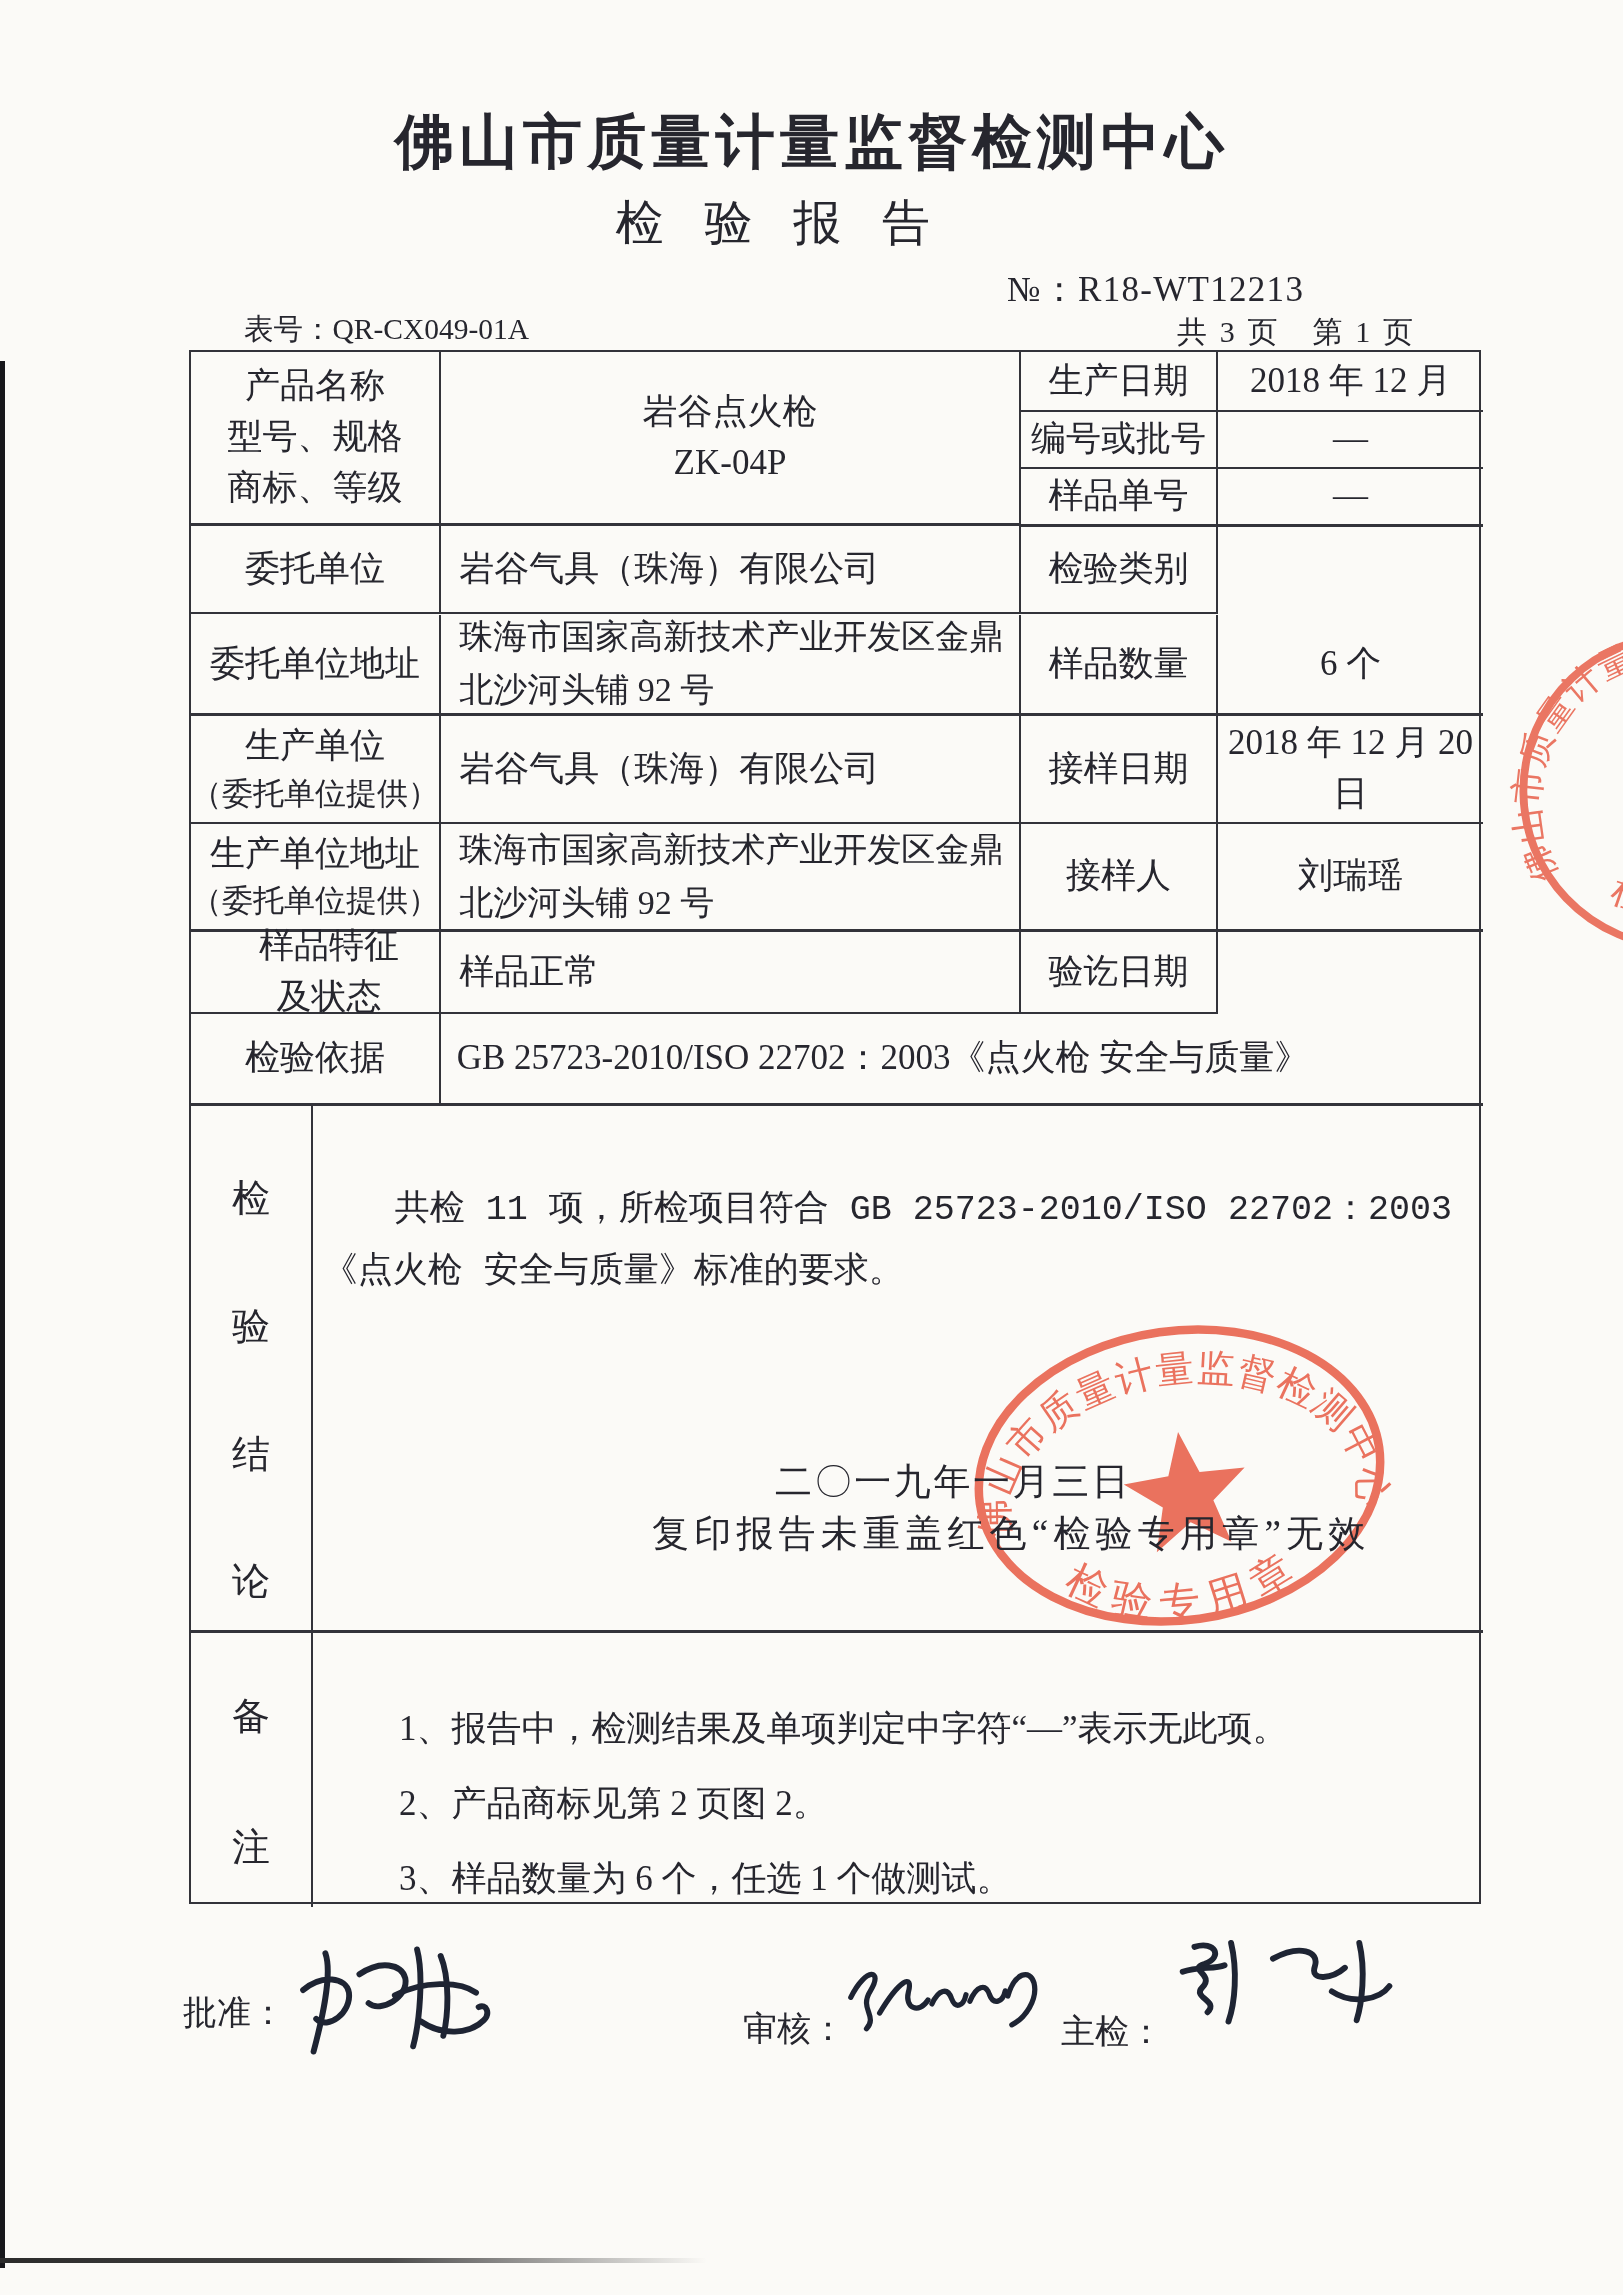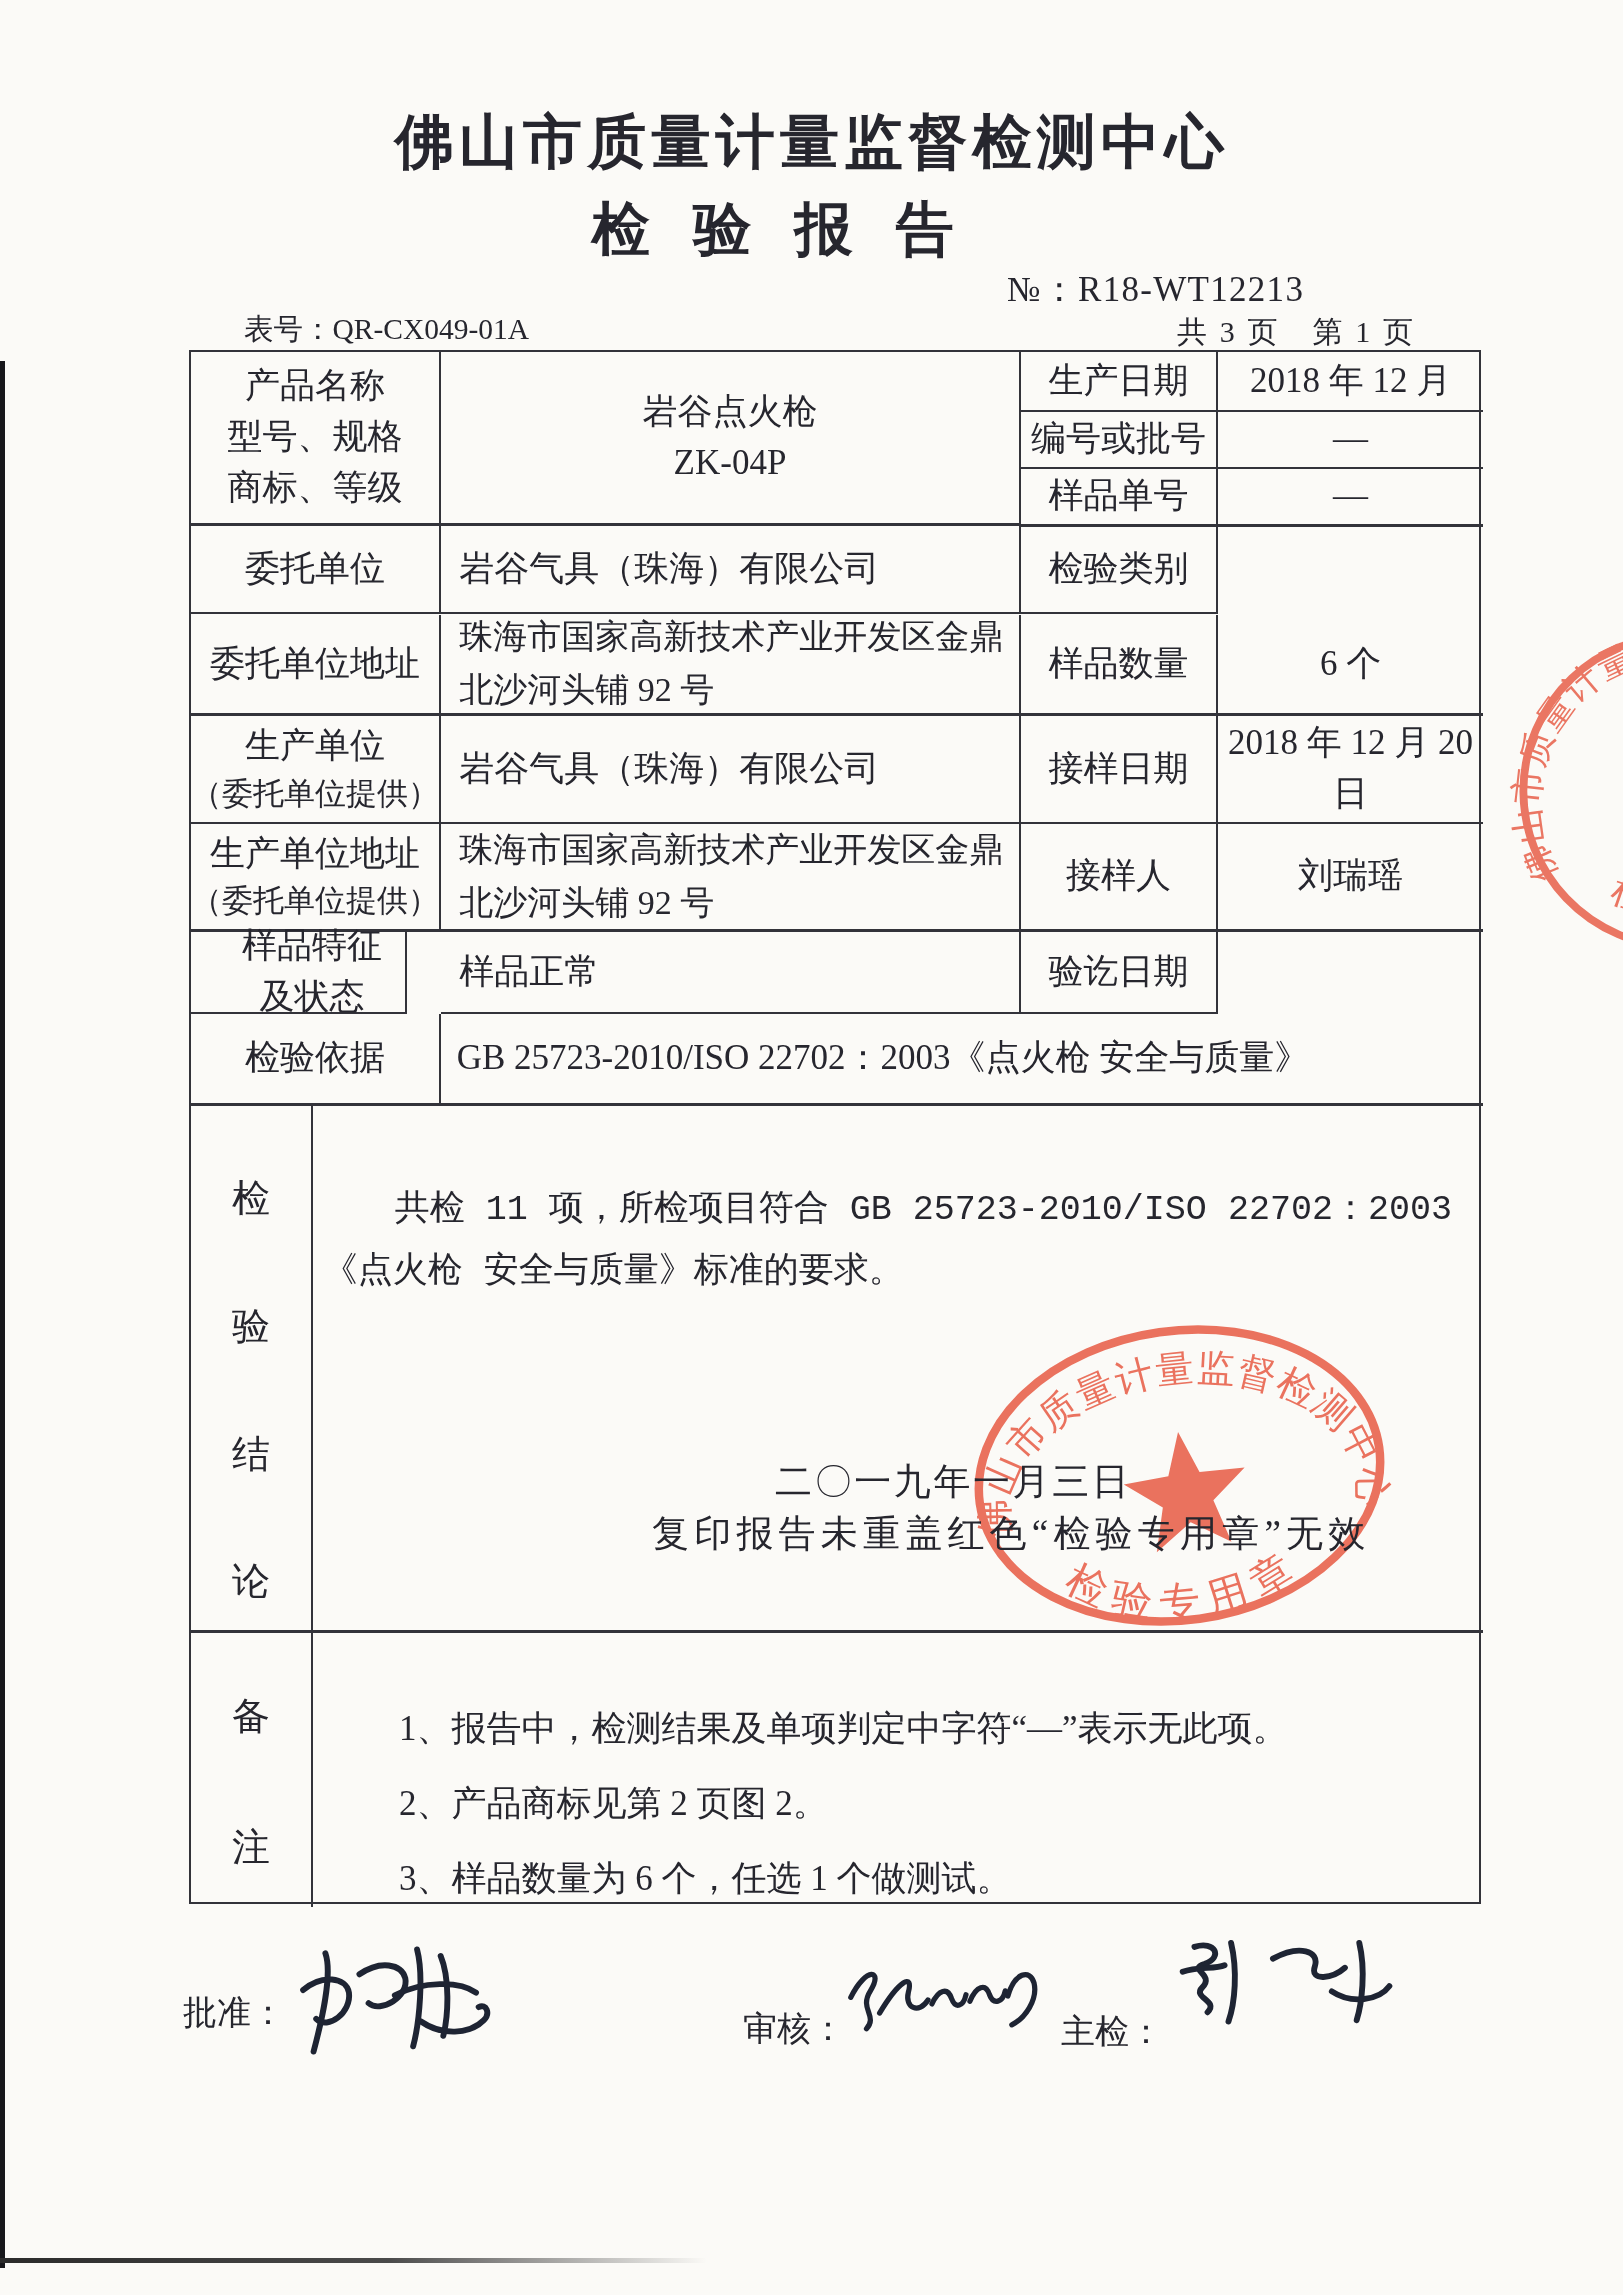--- a/index.html
+++ b/index.html
@@ -17,21 +17,21 @@
   }
   .page{position:absolute;left:0;top:0;width:1624px;height:2295px;overflow:hidden;}
 
   
   .doc-title{
     position:absolute;left:0;top:103px;width:1624px;
     text-align:center;font-size:59px;font-weight:700;letter-spacing:5.2px;
   }
   .doc-subtitle{
     position:absolute;left:0;top:191px;width:1560px;
-    text-align:center;font-size:58px;font-weight:700;letter-spacing:14.4px;
+    text-align:center;font-size:48px;font-weight:400;letter-spacing:14.4px;
   }
   .report-no{position:absolute;left:1007px;top:266px;font-size:35px;letter-spacing:1.3px;}
   .form-no{position:absolute;left:244px;top:310px;font-size:29.5px;}
   .pagination{position:absolute;left:1177px;top:312px;font-size:30px;letter-spacing:2.6px;}
 
   
   .tbl{
     position:absolute;left:189px;top:350px;width:1292px;height:1554px;
     border:2.6px solid var(--ln);box-sizing:border-box;background:transparent;
   }
@@ -121,21 +121,21 @@
     <div class="cell bB" style="left:1027px;top:364px;width:265px;height:108px;">2018 年 12 月 20 日</div>
 
     <div class="cell col bR bB hB" style="left:0;top:472px;width:250px;height:108px;">
       <div>生产单位地址</div>
       <div class="sublabel">（委托单位提供）</div>
     </div>
     <div class="cell bR bB hB left addr" style="left:250px;top:472px;width:580px;height:108px;">珠海市国家高新技术产业开发区金鼎北沙河头铺 92 号</div>
     <div class="cell bR bB hB" style="left:830px;top:472px;width:197px;height:108px;">接样人</div>
     <div class="cell bB hB" style="left:1027px;top:472px;width:265px;height:108px;">刘瑞瑶</div>
 
-    <div class="cell col bR bB" style="left:0;top:580px;width:216px;height:82px;padding-left:28px;">
+    <div class="cell col bR bB" style="left:0;top:580px;width:250px;height:82px;padding-left:28px;">
       <div>样品特征</div>
       <div>及状态</div>
     </div>
     <div class="cell bR bB left" style="left:250px;top:580px;width:580px;height:82px;">样品正常</div>
     <div class="cell bR bB" style="left:830px;top:580px;width:197px;height:82px;">验讫日期</div>
 
     <div class="cell bR bB hB" style="left:0;top:662px;width:250px;height:92px;">检验依据</div>
     <div class="cell bB hB left" style="left:250px;top:662px;width:1042px;height:92px;padding-left:15.7px;">GB 25723-2010/ISO 22702：2003《点火枪 安全与质量》</div>
 
     <div class="cell bR bB hB" style="left:0;top:754px;width:122px;height:527px;">

